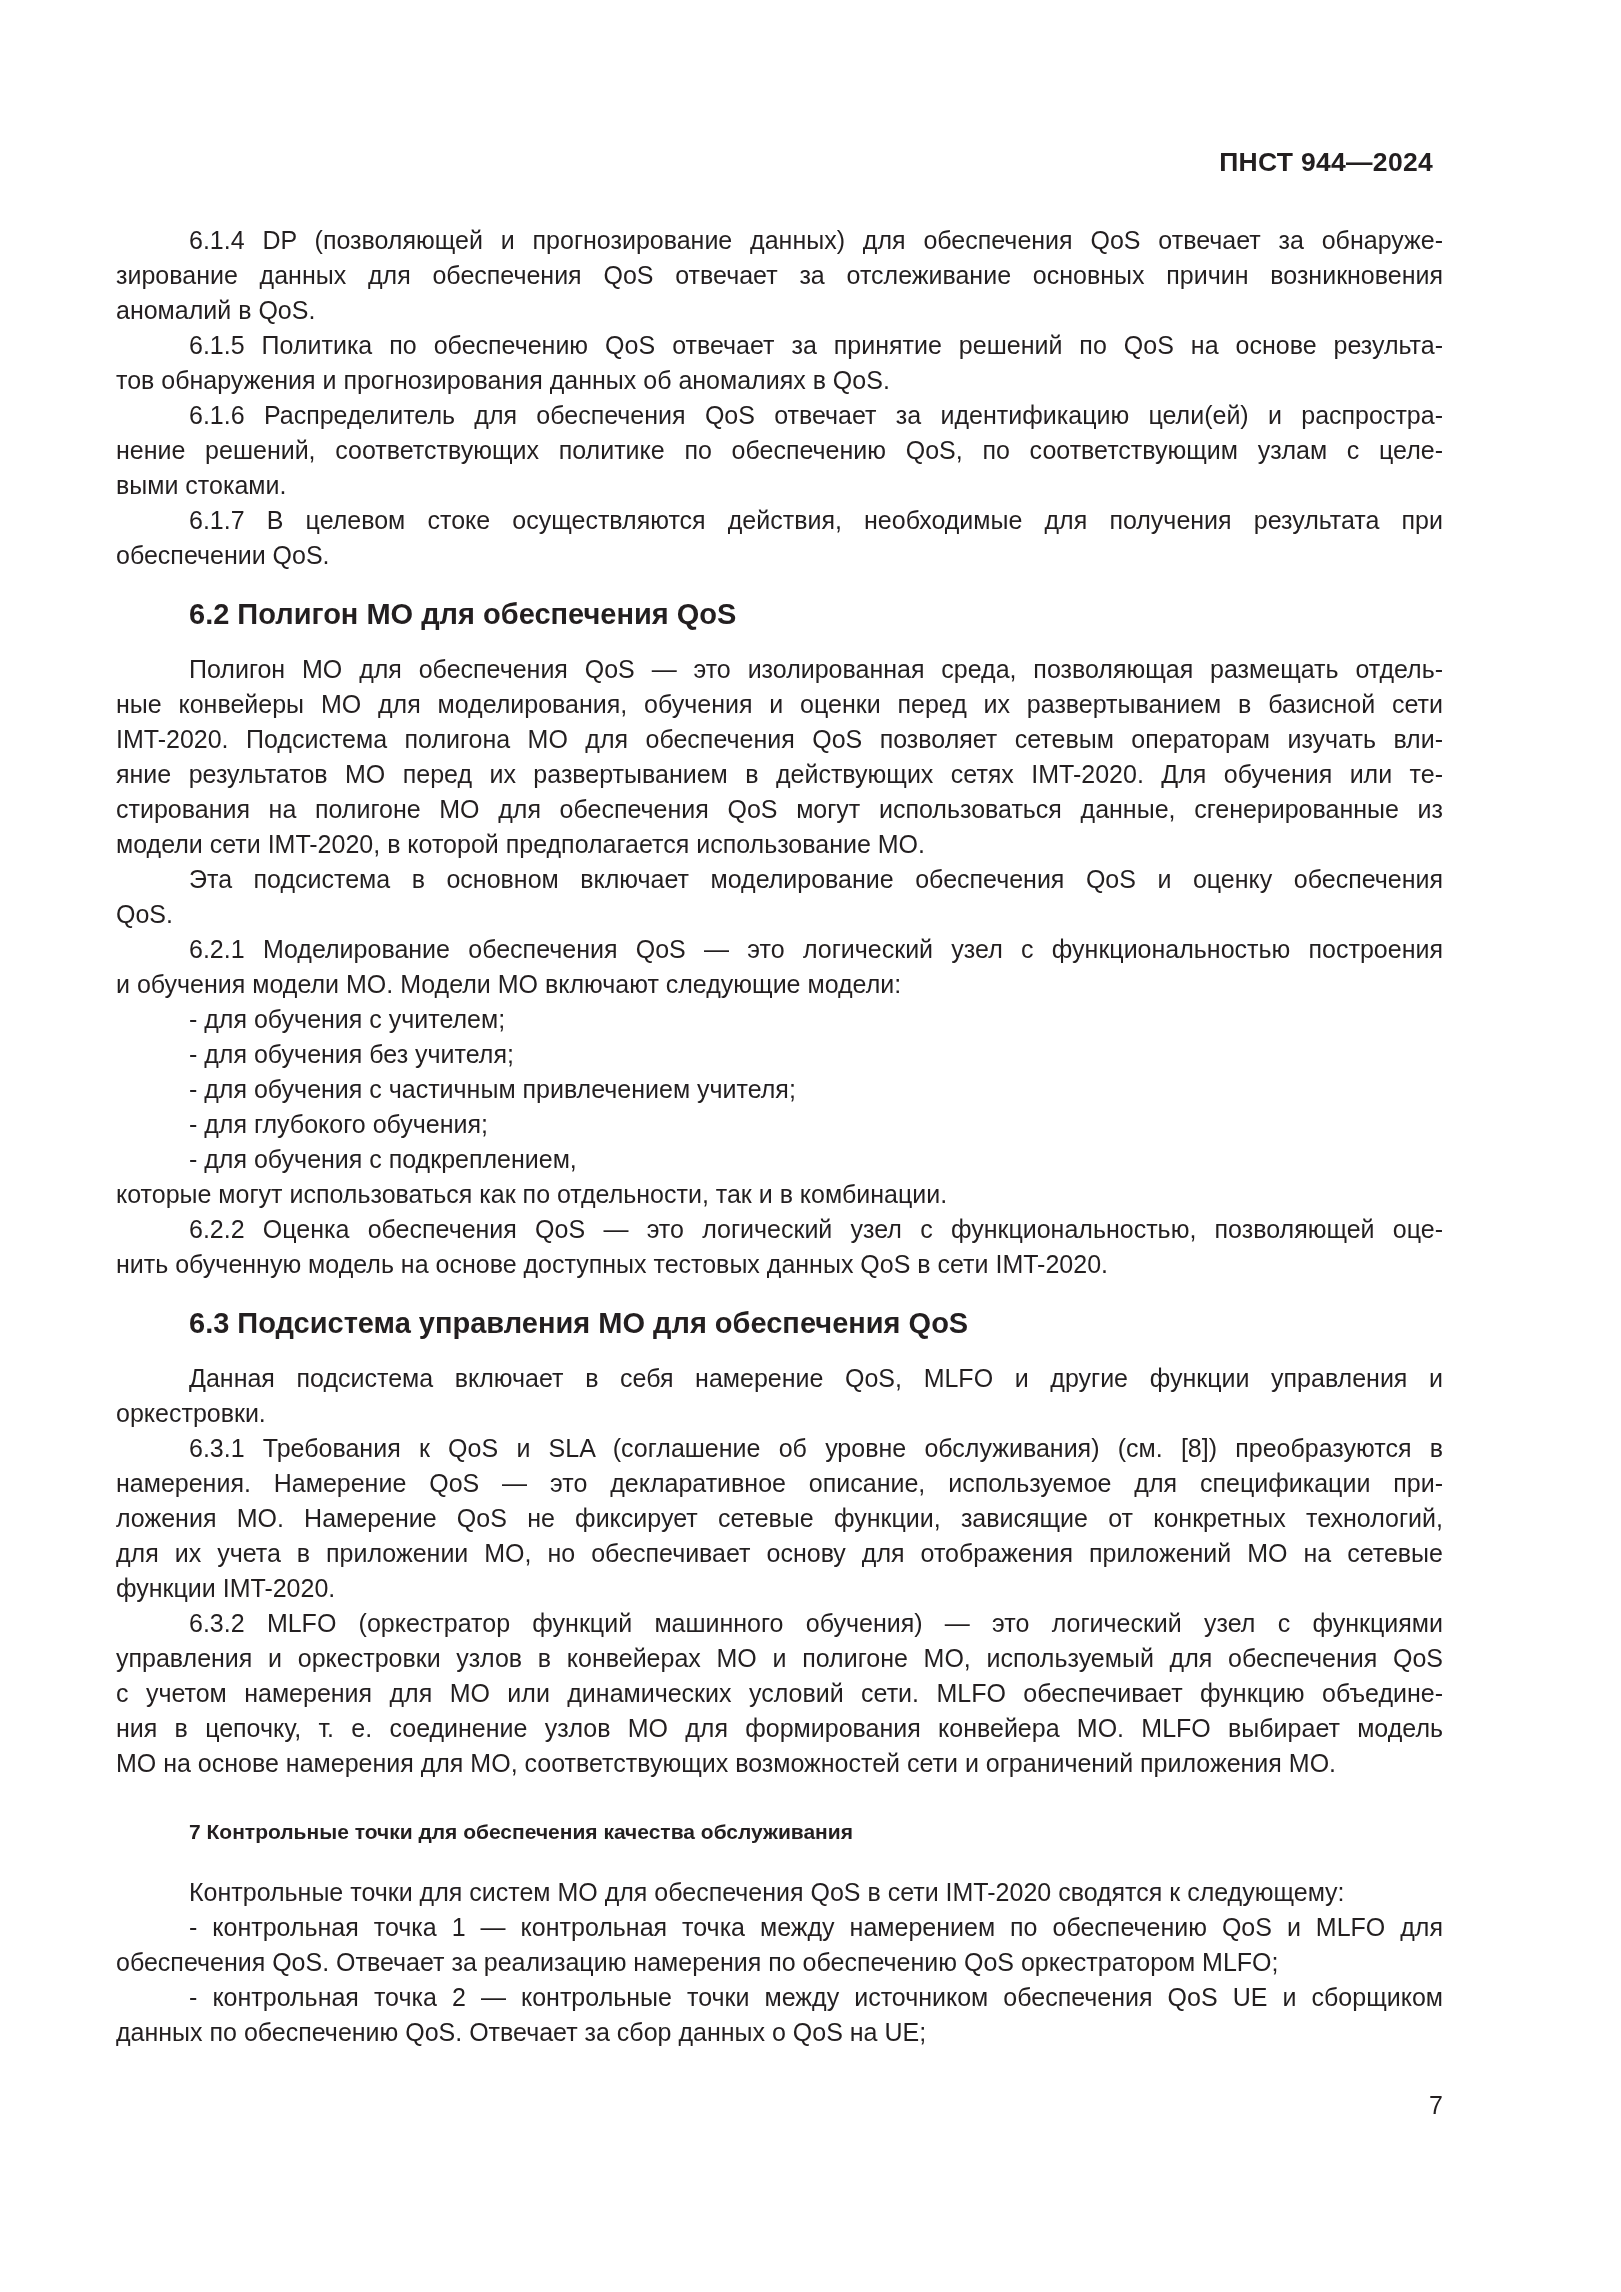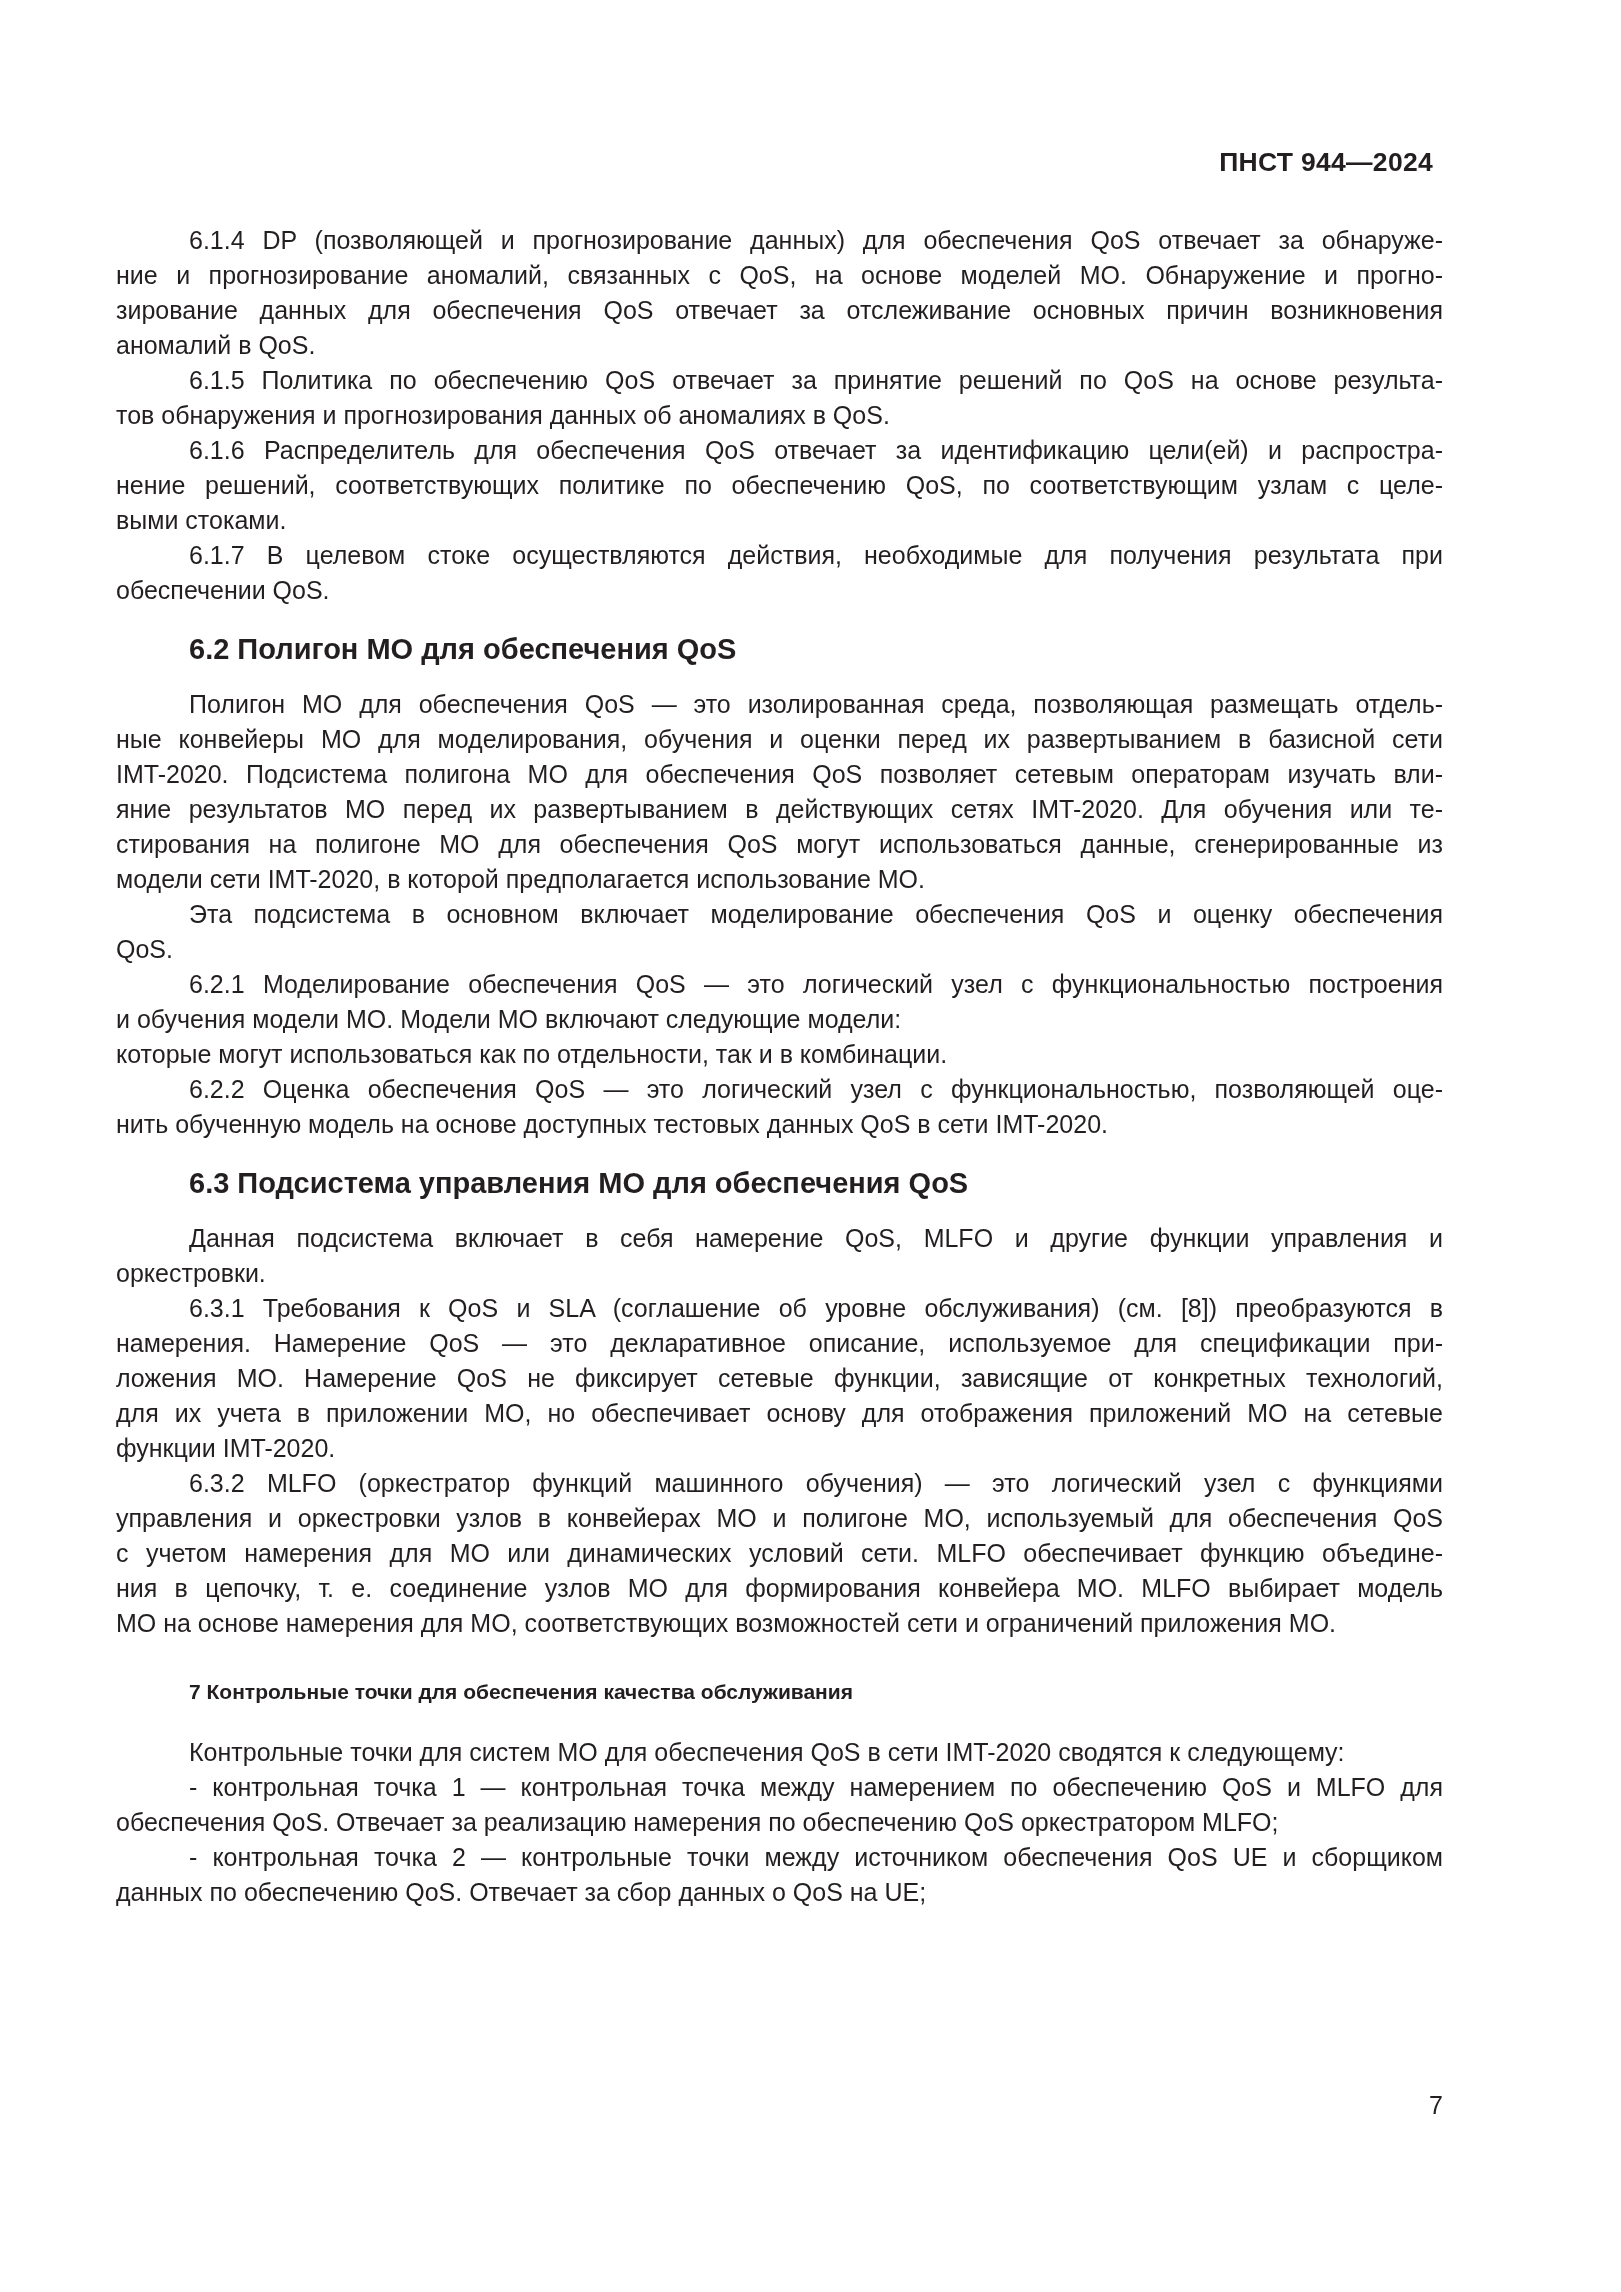--- a/index.html
+++ b/index.html
@@ -15,21 +15,20 @@
   .page-num { position: absolute; top: 2091px; right: 178px; font-size: 25px; }
 </style>
 </head>
 <body>
 
 <div class="doc-code">ПНСТ 944—2024</div>
 
 <div class="content" id="content">
     <div>
       <div class="line indent">6.1.4 DP (позволяющей и прогнозирование данных) для обеспечения QoS отвечает за обнаруже-</div>
-      <div class="line">ние и прогнозирование аномалий, связанных с QoS, на основе моделей МО. Обнаружение и прогно-</div>
       <div class="line">зирование данных для обеспечения QoS отвечает за отслеживание основных причин возникновения</div>
       <div class="line last">аномалий в QoS.</div>
     </div>
     <div>
       <div class="line indent">6.1.5 Политика по обеспечению QoS отвечает за принятие решений по QoS на основе результа-</div>
       <div class="line last">тов обнаружения и прогнозирования данных об аномалиях в QoS.</div>
     </div>
     <div>
       <div class="line indent">6.1.6 Распределитель для обеспечения QoS отвечает за идентификацию цели(ей) и распростра-</div>
       <div class="line">нение решений, соответствующих политике по обеспечению QoS, по соответствующим узлам с целе-</div>
@@ -48,20 +47,27 @@
       <div class="line">стирования на полигоне МО для обеспечения QoS могут использоваться данные, сгенерированные из</div>
       <div class="line last">модели сети IMT-2020, в которой предполагается использование МО.</div>
     </div>
     <div>
       <div class="line indent">Эта подсистема в основном включает моделирование обеспечения QoS и оценку обеспечения</div>
       <div class="line last">QoS.</div>
     </div>
     <div>
       <div class="line indent">6.2.1 Моделирование обеспечения QoS — это логический узел с функциональностью построения</div>
       <div class="line last">и обучения модели МО. Модели МО включают следующие модели:</div>
+    </div>
+    <div>
+      <div class="line indent last">- для обучения с учителем;</div>
+      <div class="line indent last">- для обучения без учителя;</div>
+      <div class="line indent last">- для обучения с частичным привлечением учителя;</div>
+      <div class="line indent last">- для глубокого обучения;</div>
+      <div class="line indent last">- для обучения с подкреплением,</div>
     </div>
     <div class="line last">которые могут использоваться как по отдельности, так и в комбинации.</div>
     <div>
       <div class="line indent">6.2.2 Оценка обеспечения QoS — это логический узел с функциональностью, позволяющей оце-</div>
       <div class="line last">нить обученную модель на основе доступных тестовых данных QoS в сети IMT-2020.</div>
     </div>
     <div class="h2">6.3 Подсистема управления МО для обеспечения QoS</div>
     <div>
       <div class="line indent">Данная подсистема включает в себя намерение QoS, MLFO и другие функции управления и</div>
       <div class="line last">оркестровки.</div>

